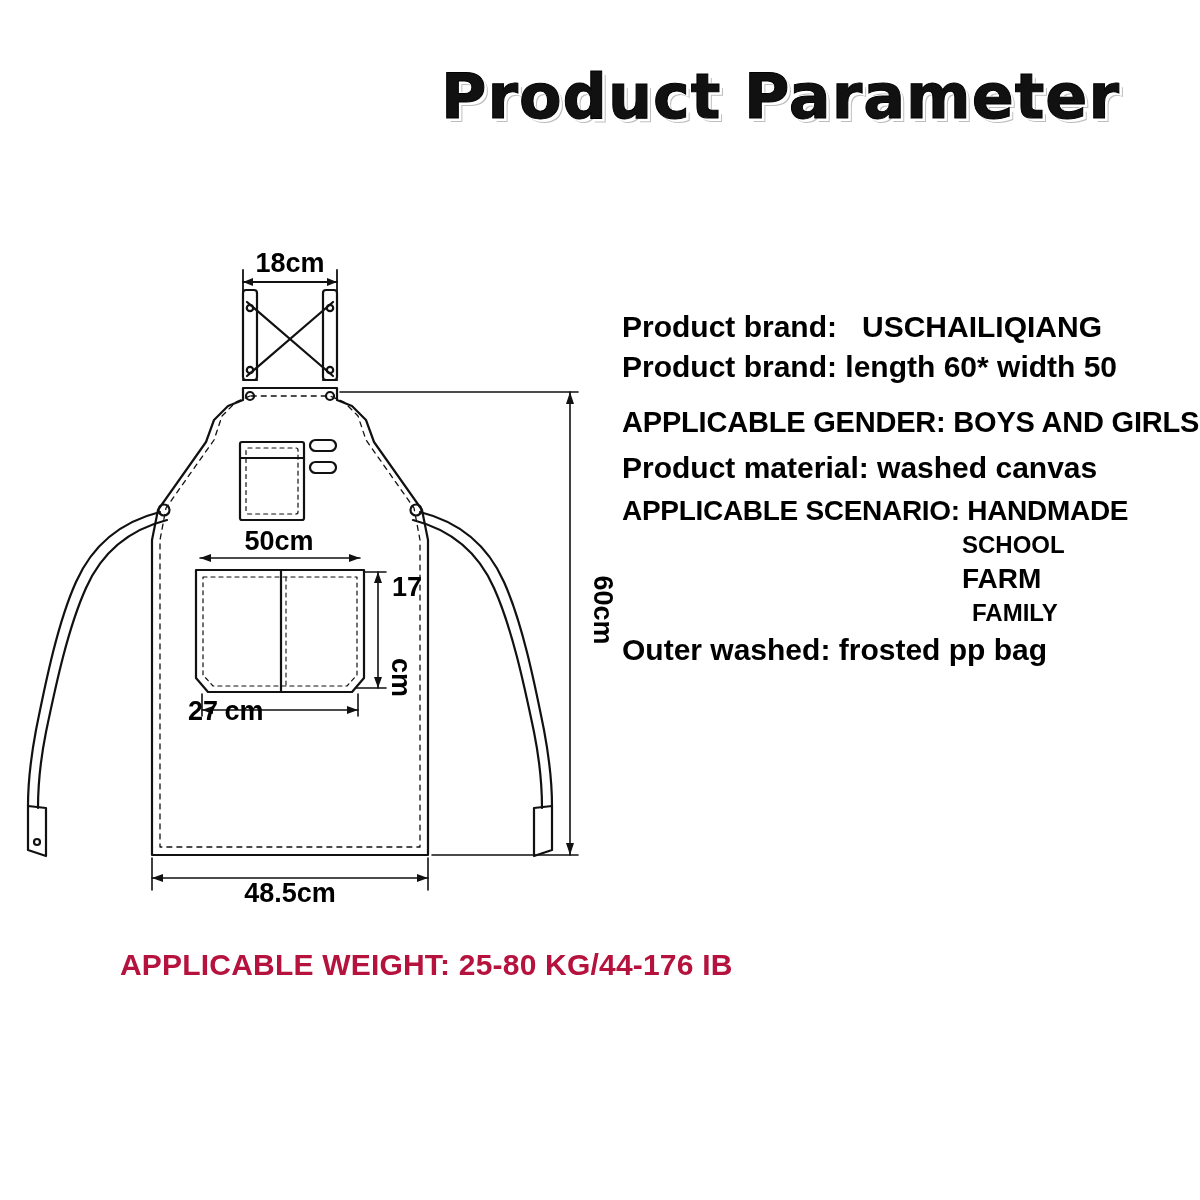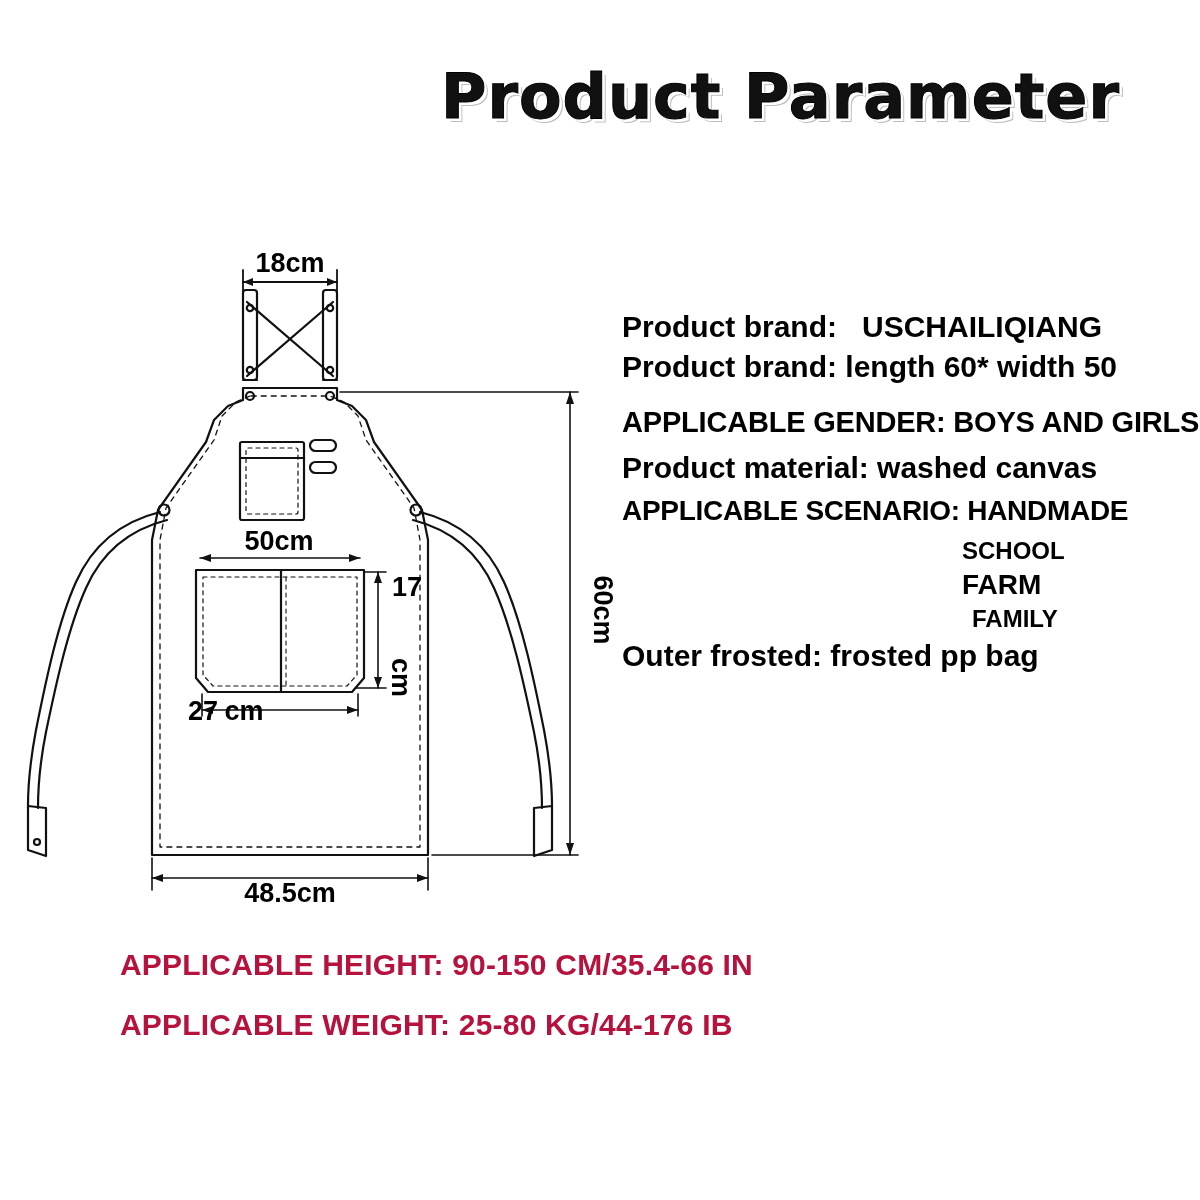--- a/index.html
+++ b/index.html
@@ -57,21 +57,21 @@
     font-weight: bold;
     white-space: nowrap;
   }
   .spec-label { font-weight: bold; }
   .spec-value { font-weight: bold; }
 
   .r-brand      { font-size: 30px; margin-bottom: 6px; }
   .r-size       { font-size: 30px; margin-bottom: 22px; }
   .r-gender     { font-size: 29px; margin-bottom: 12px; letter-spacing: -0.2px; }
   .r-material   { font-size: 30px; margin-bottom: 10px; }
-  .r-scenario   { font-size: 28px; margin-bottom: 10px; letter-spacing: -0.3px; }
+  .r-scenario   { font-size: 28px; margin-bottom: 4px; letter-spacing: -0.3px; }
   .r-sc2        { font-size: 24px; margin: 0 0 4px 340px; }
   .r-sc3        { font-size: 28px; margin: 0 0 4px 340px; }
   .r-sc4        { font-size: 24px; margin: 0 0 6px 350px; }
   .r-packing    { font-size: 30px; }
 
   
   #notes {
     position: absolute;
     left: 120px;
     top: 948px;
@@ -278,21 +278,20 @@
 
   <div class="spec-row r-scenario">
     <span class="spec-label">APPLICABLE SCENARIO:</span>
     <span class="spec-value">HANDMADE</span>
   </div>
   <div class="spec-row r-sc2">SCHOOL</div>
   <div class="spec-row r-sc3">FARM</div>
   <div class="spec-row r-sc4">FAMILY</div>
 
   <div class="spec-row r-packing">
-    <span class="spec-label">Outer frosted:</span>
+    <span class="spec-label">Outer washed:</span>
     <span class="spec-value">frosted pp bag</span>
   </div>
 </div>
 
 <div id="notes">
-  <div class="note">APPLICABLE HEIGHT: 90-150 CM/35.4-66 IN</div>
   <div class="note">APPLICABLE WEIGHT: 25-80 KG/44-176 IB</div>
 </div>
 
 </body></html>

